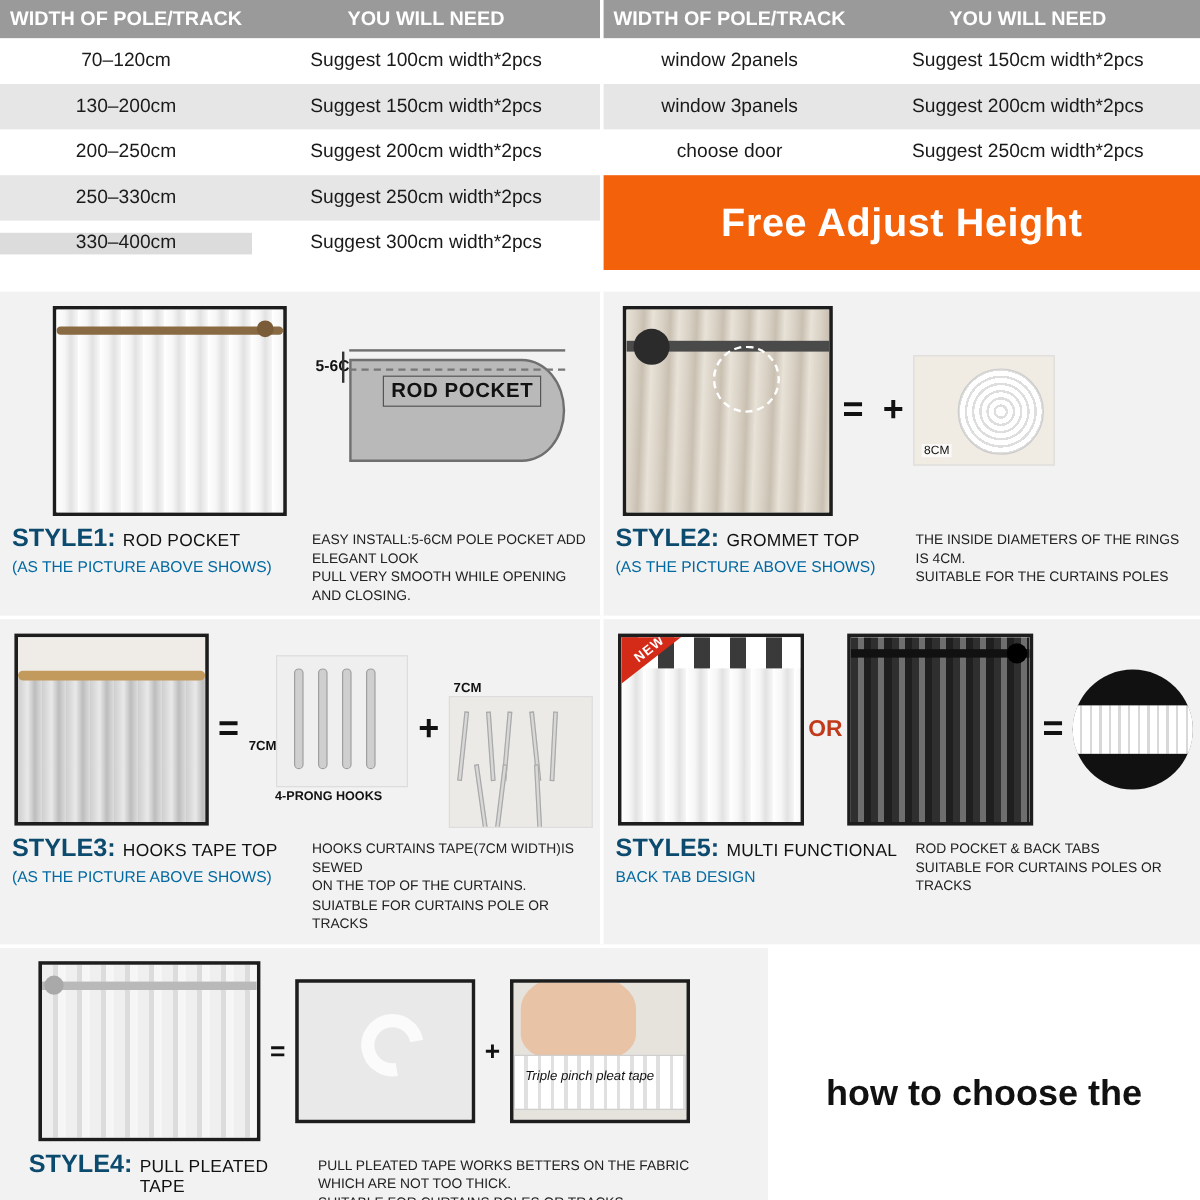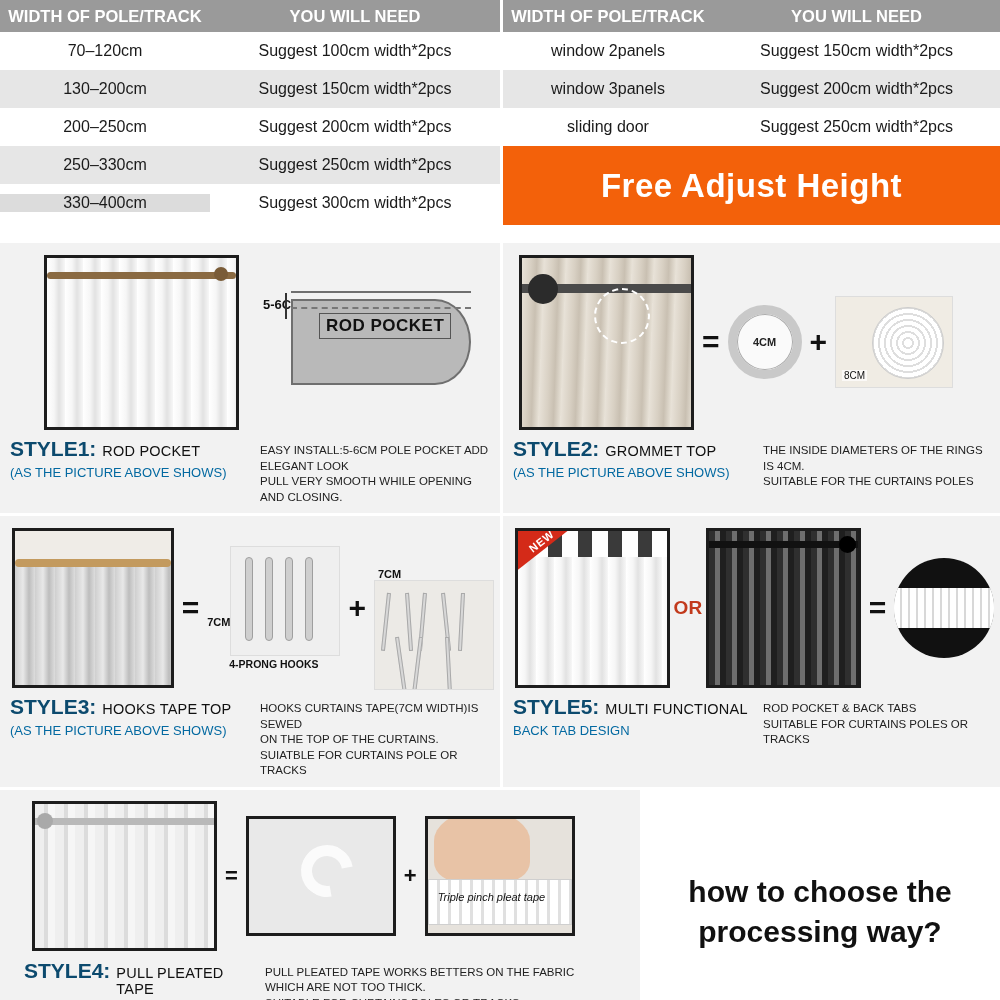--- a/index.html
+++ b/index.html
@@ -233,21 +233,21 @@
       </div>
       <div class="trow odd">
         <div class="c1">window 2panels</div>
         <div class="c2">Suggest 150cm width*2pcs</div>
       </div>
       <div class="trow even">
         <div class="c1">window 3panels</div>
         <div class="c2">Suggest 200cm width*2pcs</div>
       </div>
       <div class="trow odd">
-        <div class="c1">sliding door</div>
+        <div class="c1">choose door</div>
         <div class="c2">Suggest 250cm width*2pcs</div>
       </div>
       <div class="freebar" style="height:79px">Free Adjust Height</div>
     </div>
   </div>
 
   <div class="row">
 
     <div class="cell">
       <div class="photos" style="height:190px">
@@ -291,23 +291,20 @@
           <div style="position:relative;width:100%;height:100%">
             <div class="curtain-linen"></div>
             <div style="position:absolute;left:0;right:0;top:26px;height:9px;background:#4a4a4a"></div>
             <div style="position:absolute;left:6px;top:16px;width:30px;height:30px;border-radius:50%;background:#2b2b2b"></div>
             <div style="position:absolute;left:72px;top:30px;width:56px;height:56px;border:2px dashed #fff;border-radius:50%"></div>
           </div>
         </div>
 
         <div class="eq">=</div>
 
-        <div class="ring">
-          <span>4CM</span>
-        </div>
 
         <div class="plus">+</div>
 
         <div class="tape-roll">
           <div class="spiral"></div>
           <div class="lbl">8CM</div>
         </div>
       </div>
 
       <div class="capwrap cap">
@@ -472,18 +469,17 @@
           <div class="note" style="white-space:pre-line">PULL PLEATED TAPE WORKS BETTERS ON THE FABRIC
 WHICH ARE NOT TOO THICK.
 SUITABLE FOR CURTAINS POLES OR TRACKS</div>
         </div>
       </div>
     </div>
 
     <div class="bottom-right">
       <div class="howto">
         <div>how to choose the</div>
-        <div>processing way?</div>
       </div>
     </div>
   </div>
 
 </div>
 
 </body></html>

